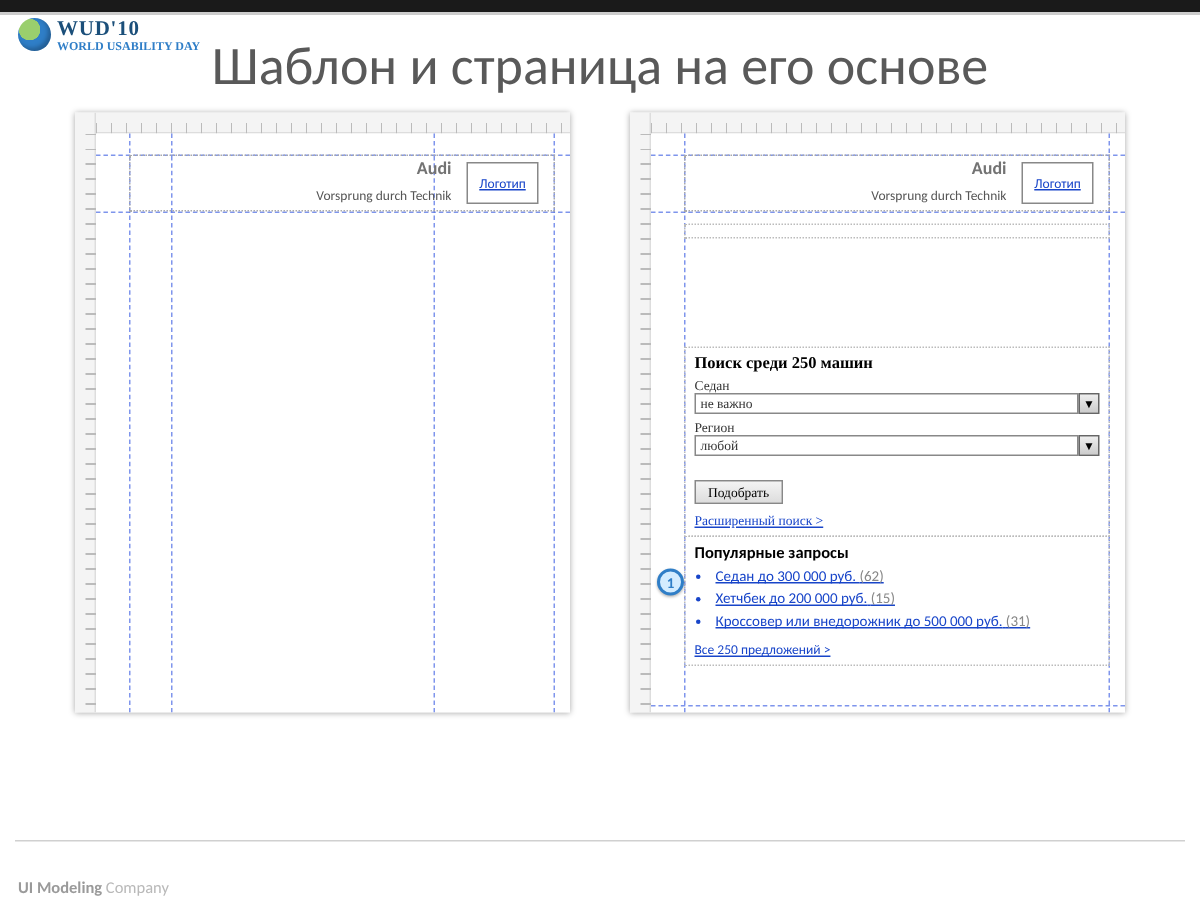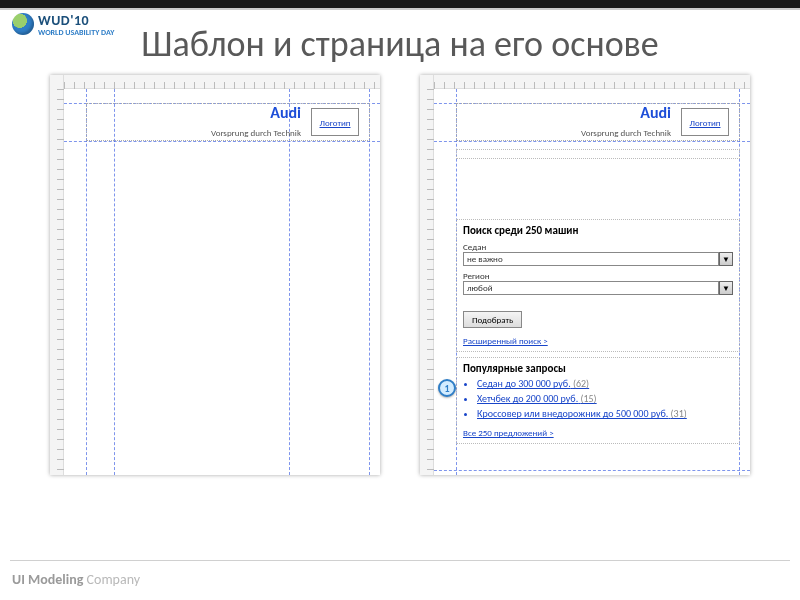--- a/index.html
+++ b/index.html
@@ -2,40 +2,40 @@
 <html><head>
 <meta charset="utf-8">
 <style>
   * { box-sizing: border-box; margin: 0; padding: 0; }
   body { width: 800px; height: 600px; font-family: Calibri, Arial, sans-serif; background: #fff; overflow: hidden; position: relative; }
 
   .topbar { height: 10px; background: #1a1a1a; border-bottom: 2px solid #ccc; }
 
   .logo-zone { position: absolute; top: 12px; left: 12px; display: flex; align-items: center; gap: 4px; }
   .globe { width: 22px; height: 22px; border-radius: 50%; background: radial-gradient(circle at 35% 35%, #9acf6d 0 35%, #2f7ec7 36% 100%); box-shadow: inset -2px -2px 3px rgba(0,0,0,.25); }
-  .wud   { font-weight: bold; font-size: 14px; color: #1b4f7a; letter-spacing: .5px; }
+  .wud   { font-weight: bold; font-size: 14px; color: #1b4f7a; letter-spacing: .5px; font-family: Liberation Serif, serif; }
   .wud small { font-size: 8px; color:#2f7ec7; display:block; line-height:6px; letter-spacing:0;}
 
   h1.title { font-weight: 400; text-align: center; color: #595959; font-size: 36px; line-height: 1.15; padding: 14px 76px 6px; }
 
   .stage { display: flex; gap: 40px; justify-content: center; padding: 4px 40px 0; }
 
   .mock { width: 330px; height: 400px; box-shadow: 0 0 4px rgba(0,0,0,.35); position: relative; background: #fdfdfd; overflow: hidden; }
   .ruler-h { position:absolute; top:0; left:0; right:0; height:14px; background:#f4f4f4; border-bottom:1px solid #ddd;}
   .ruler-v { position:absolute; top:0; left:0; bottom:0; width:14px; background:#f4f4f4; border-right:1px solid #ddd;}
   .ruler-h::after, .ruler-v::after { content:""; position:absolute; background-image:repeating-linear-gradient(to right,#bbb 0 1px,transparent 1px 10px); }
   .ruler-h::after{ left:14px; right:0; top:7px; height:7px;}
   .ruler-v::after{ top:14px; bottom:0; left:7px; width:7px; background-image:repeating-linear-gradient(to bottom,#bbb 0 1px,transparent 1px 10px);}
   .canvas { position:absolute; top:14px; left:14px; right:0; bottom:0; background:#fff; }
   .guide-v { position:absolute; top:0; bottom:0; width:0; border-left:1px dashed #2a4fe0; opacity:.6;}
   .guide-h { position:absolute; left:0; right:0; height:0; border-top:1px dashed #2a4fe0; opacity:.6;}
 
   .header-box { position:absolute; top:14px; left:22px; right:10px; height:38px; border:1px dotted #aaa; display:flex; align-items:center; }
   .brand { flex:1; text-align:right; padding-right:10px; }
-  .brand b { font-size:16px; color:#1d4ed8; display:block; line-height:1; }
+  .brand b { font-size:12px; color:#737373; display:block; line-height:1; }
   .brand span{ font-size:9px; color:#555; }
   .logo-slot { width:48px; height:28px; border:1px solid #888; margin-right:10px; display:flex; align-items:center; justify-content:center; font-size:9px; color:#1845c9; text-decoration:underline;}
 
   .section { position:absolute; left:22px; right:10px; border:1px dotted #bbb; padding:4px 6px; font-size:10px; }
   .page-h2 { font-weight:bold; font-size:13px; color:#222; }
   .illus   { text-align:center; color:#888; font-size:9px; padding:10px 0; border:1px dotted #cfcfcf; margin-top:4px;}
   .search-h{ font-weight:bold; font-size:11px; margin-bottom:2px;}
   .lbl     { font-size:9px; color:#333; margin-top:4px;}
   .sel     { display:flex; align-items:center; }
   .sel .box{ flex:1; height:14px; border:1px solid #888; background:#fff; font-size:9px; padding:0 3px; line-height:12px; color:#333;}
@@ -44,21 +44,21 @@
   .linkish { color:#1845c9; text-decoration:underline; font-size:9px; }
   ul.pop   { list-style:disc; padding-left:14px; }
   ul.pop li{ font-size:10px; margin:2px 0; color:#1845c9; text-decoration:underline;}
   ul.pop li .cnt{ color:#888; text-decoration:none; }
 
   .note-pin{ position:absolute; width:18px; height:18px; border-radius:50%; background:#d3ecff; border:2px solid #2f7ec7; color:#2f7ec7; font-size:10px; font-weight:bold; display:flex; align-items:center; justify-content:center; box-shadow:0 1px 2px rgba(0,0,0,.3);}
 
   .footer { position:absolute; left:0; right:0; bottom:0; height:40px; background:#fff;}
   .footer .rule{ position:absolute; left:10px; right:10px; top:0; height:1px; background:#d0d0d0;}
   .footer .num { position:absolute; right:0; left:0; top:8px; text-align:center; color:#8a8a8a; font-size:12px;margin-top:39px;}
-  .footer .brandline{ position:absolute; left:12px; bottom:12px; font-size:14px; color:#b9b9b9;margin-top:44px;}
+  .footer .brandline{ position:absolute; left:12px; bottom:2px; font-size:11px; color:#b9b9b9;margin-top:44px;}
   .footer .brandline b{ color:#9a9a9a; font-weight:600;}
 </style>
 </head>
 <body>
 
 <div class="topbar"></div>
 
 <div class="logo-zone">
   <div class="globe"></div>
   <div class="wud">
@@ -106,21 +106,21 @@
         <div class="brand">
           <b>Audi</b>
           <span>Vorsprung durch Technik</span>
         </div>
         <div class="logo-slot">Логотип</div>
       </div>
 
       <div class="section" style="top:60px;">
       </div>
 
-      <div class="section" style="top:130px;">
+      <div class="section" style="top:142px;font-family:Liberation Serif, serif;">
         <div class="search-h">Поиск среди 250 машин</div>
 
         <div class="lbl">Седан</div>
         <div class="sel">
           <div class="box">не важно</div>
           <div class="arr">▼</div>
         </div>
 
         <div class="lbl">Регион</div>
         <div class="sel">

